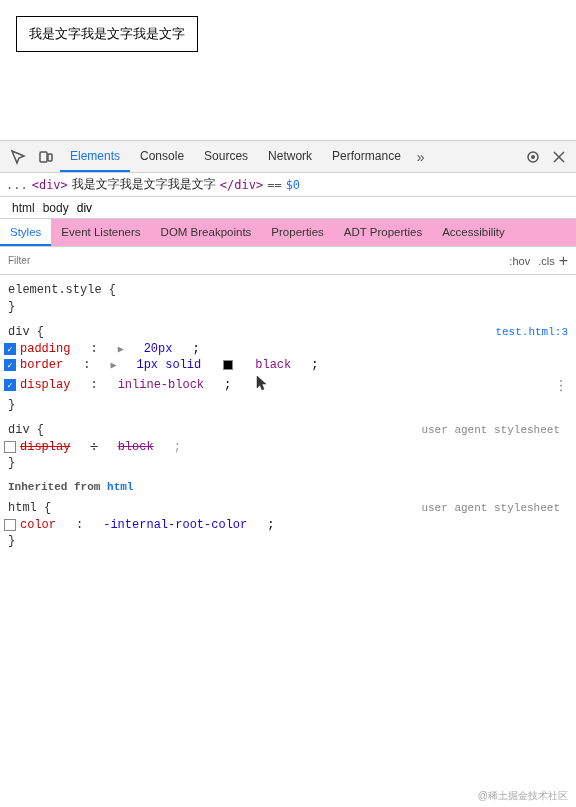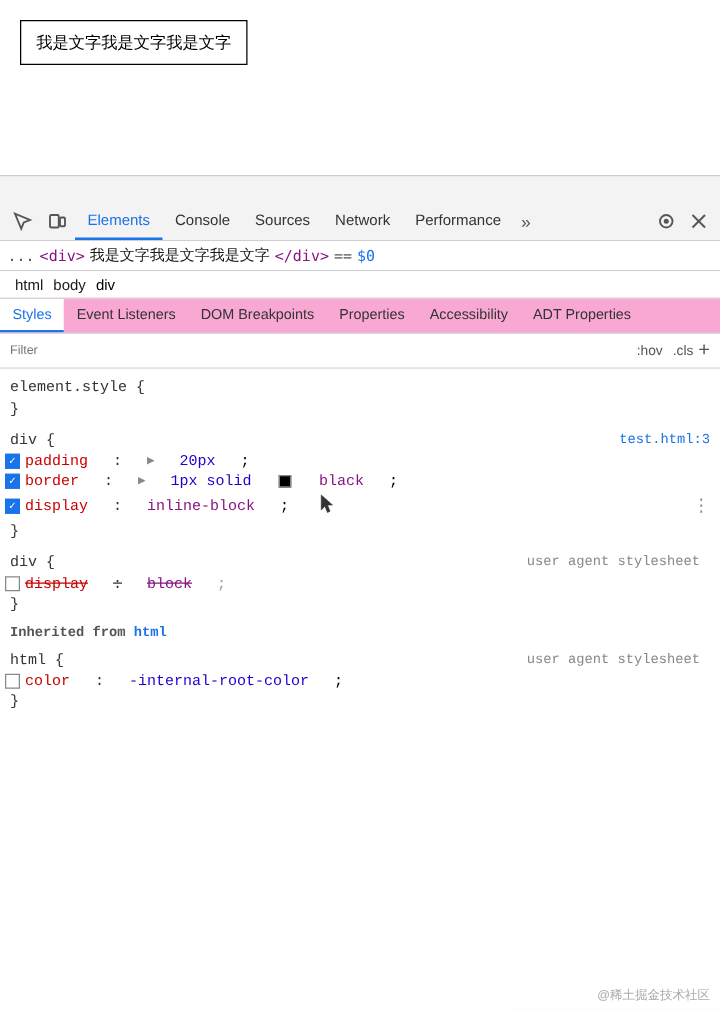--- a/index.html
+++ b/index.html
@@ -43,21 +43,20 @@
 
     
     .devtools-toolbar {
       display: flex;
       align-items: center;
       background: #f3f3f3;
       border-bottom: 1px solid #d0d0d0;
       height: 32px;
       padding: 0 4px;
       gap: 0;
-      margin-top: 20px;
     }
     .toolbar-icon {
       width: 28px;
       height: 28px;
       display: flex;
       align-items: center;
       justify-content: center;
       cursor: pointer;
       border-radius: 3px;
       font-size: 14px;
@@ -406,24 +405,24 @@
     <div class="styles-tab">
       <span>Event Listeners</span>
     </div>
     <div class="styles-tab">
       <span>DOM Breakpoints</span>
     </div>
     <div class="styles-tab">
       <span>Properties</span>
     </div>
     <div class="styles-tab">
+      <span>ADT Properties</span>
+    </div>
+    <div class="styles-tab">
       <span>Accessibility</span>
-    </div>
-    <div class="styles-tab">
-      <span>ADT Properties</span>
     </div>
   </div>
 
   <div class="filter-bar">
     <input class="filter-input" type="text" placeholder="Filter" style="">
     <span class="filter-pseudo">:hov</span>
     <span class="filter-dot">.cls</span>
     <span class="filter-plus">+</span>
   </div>
 

